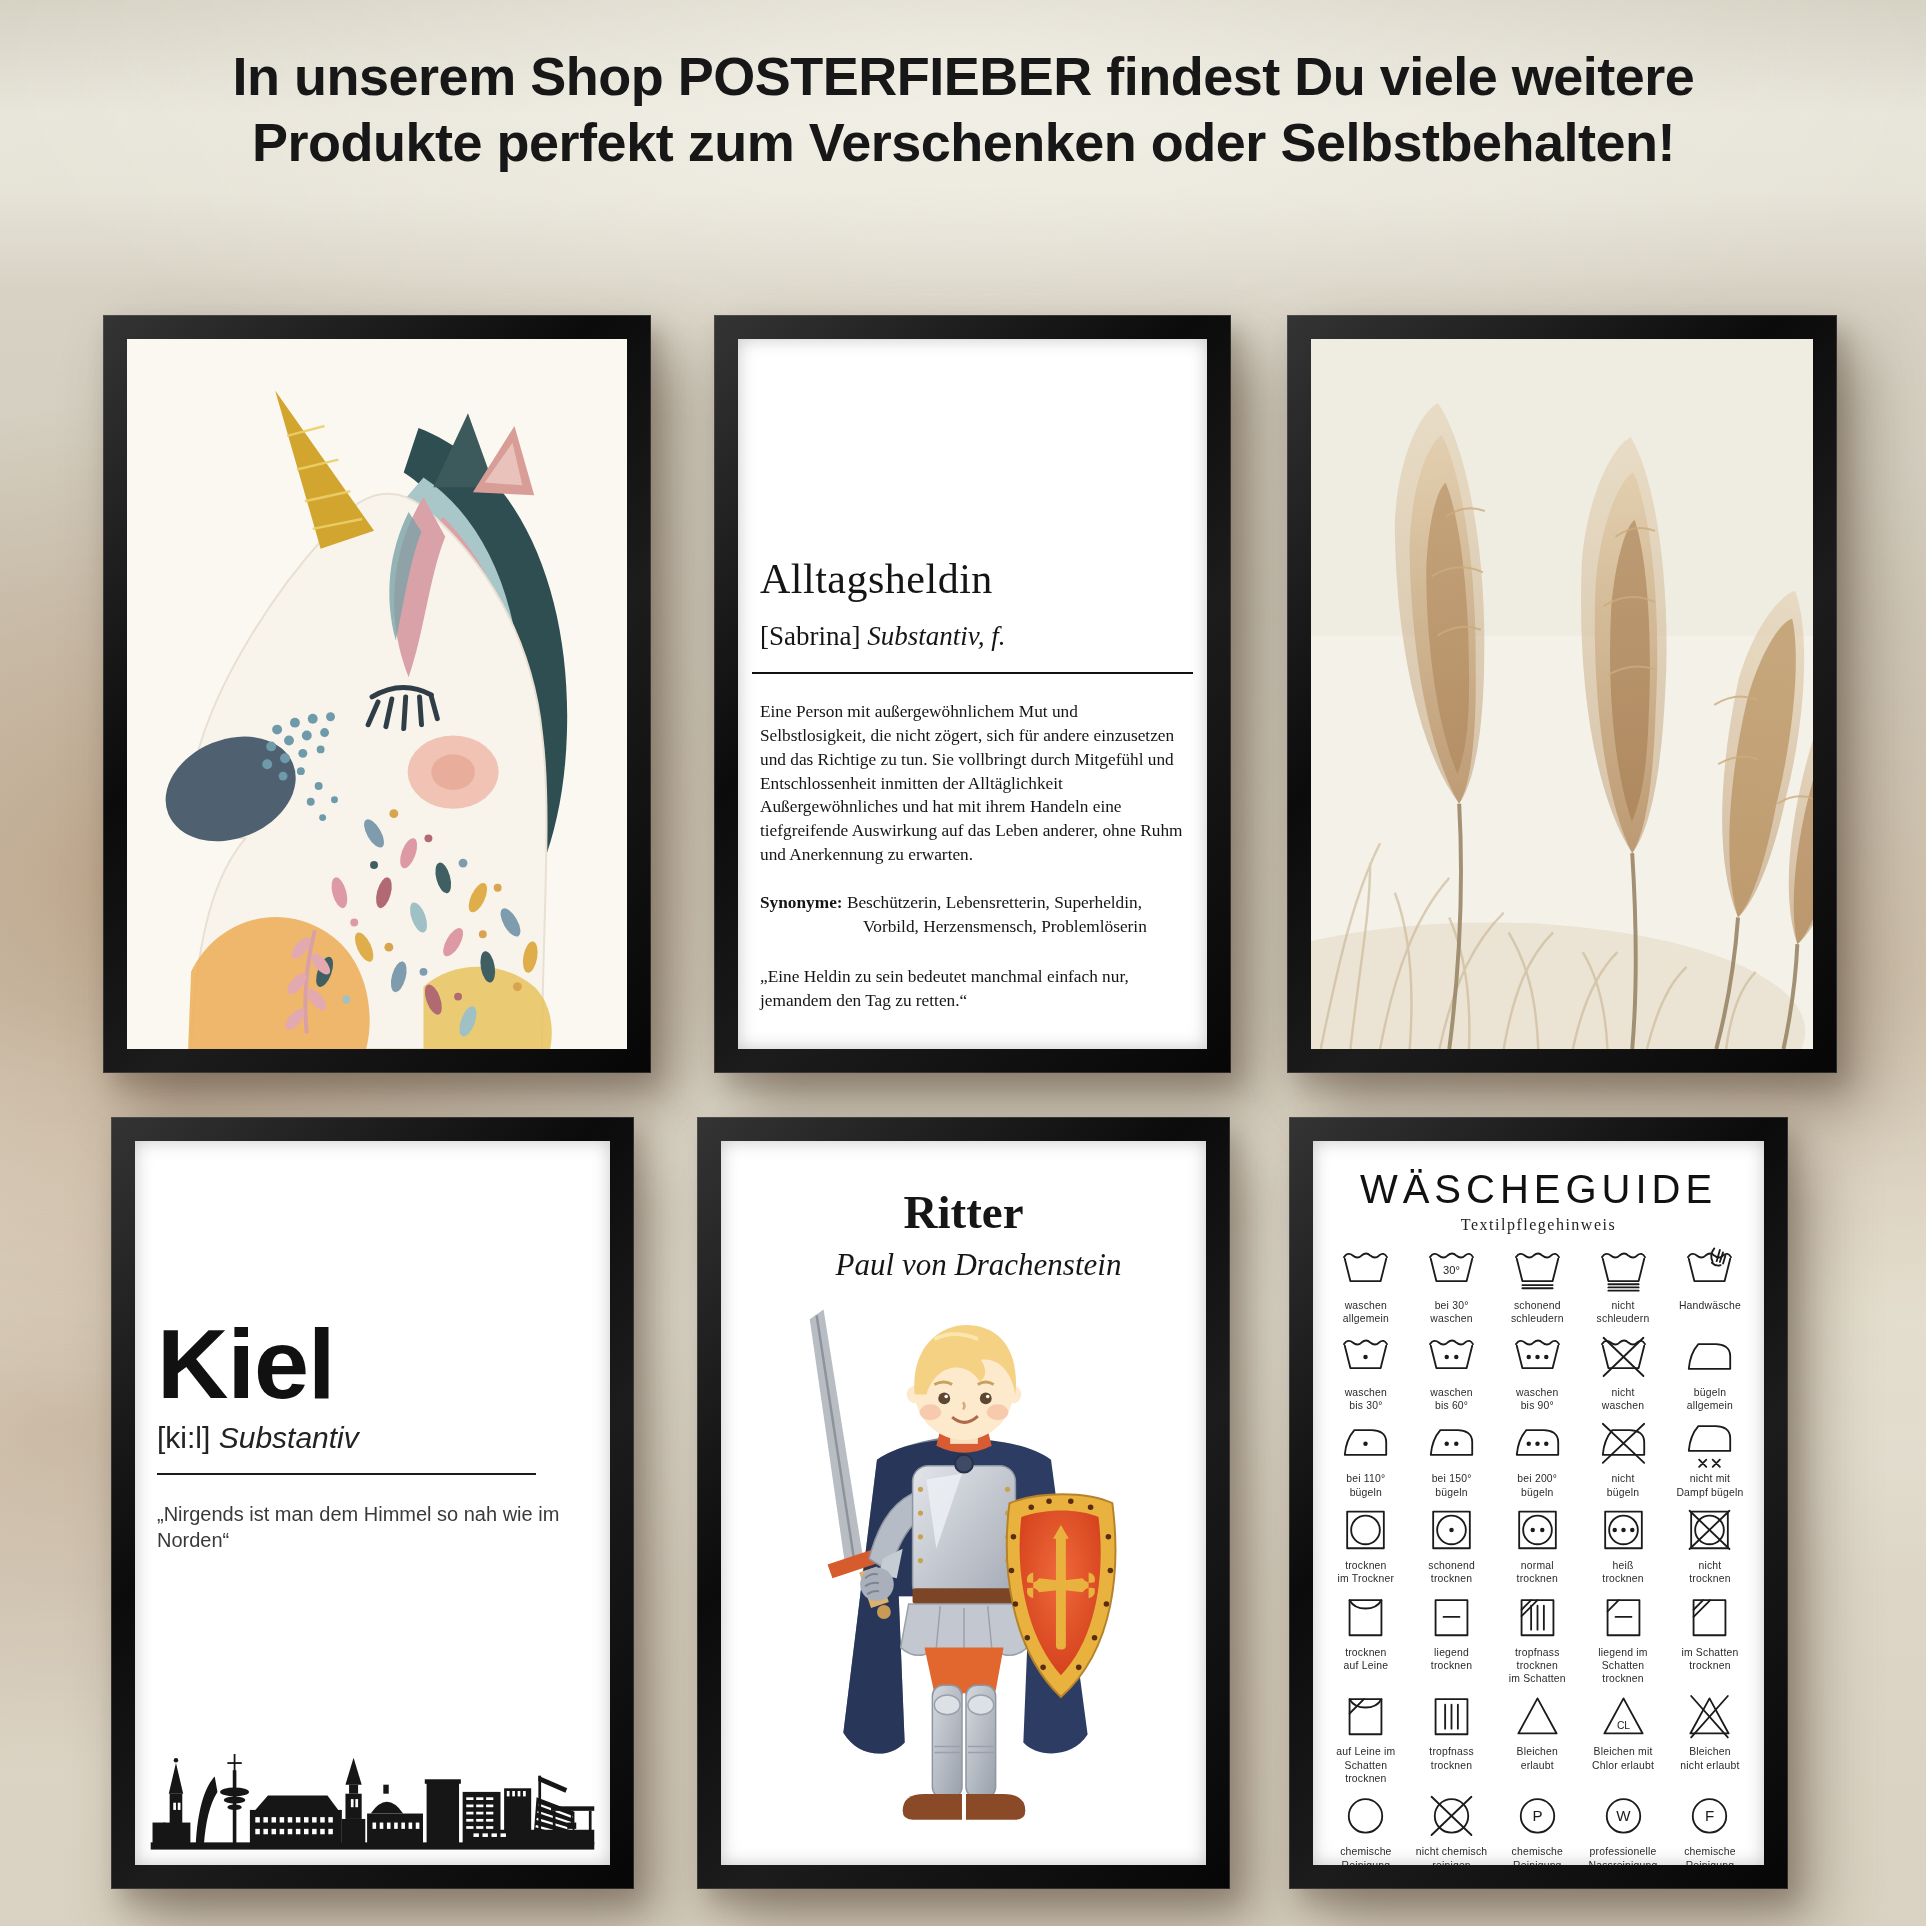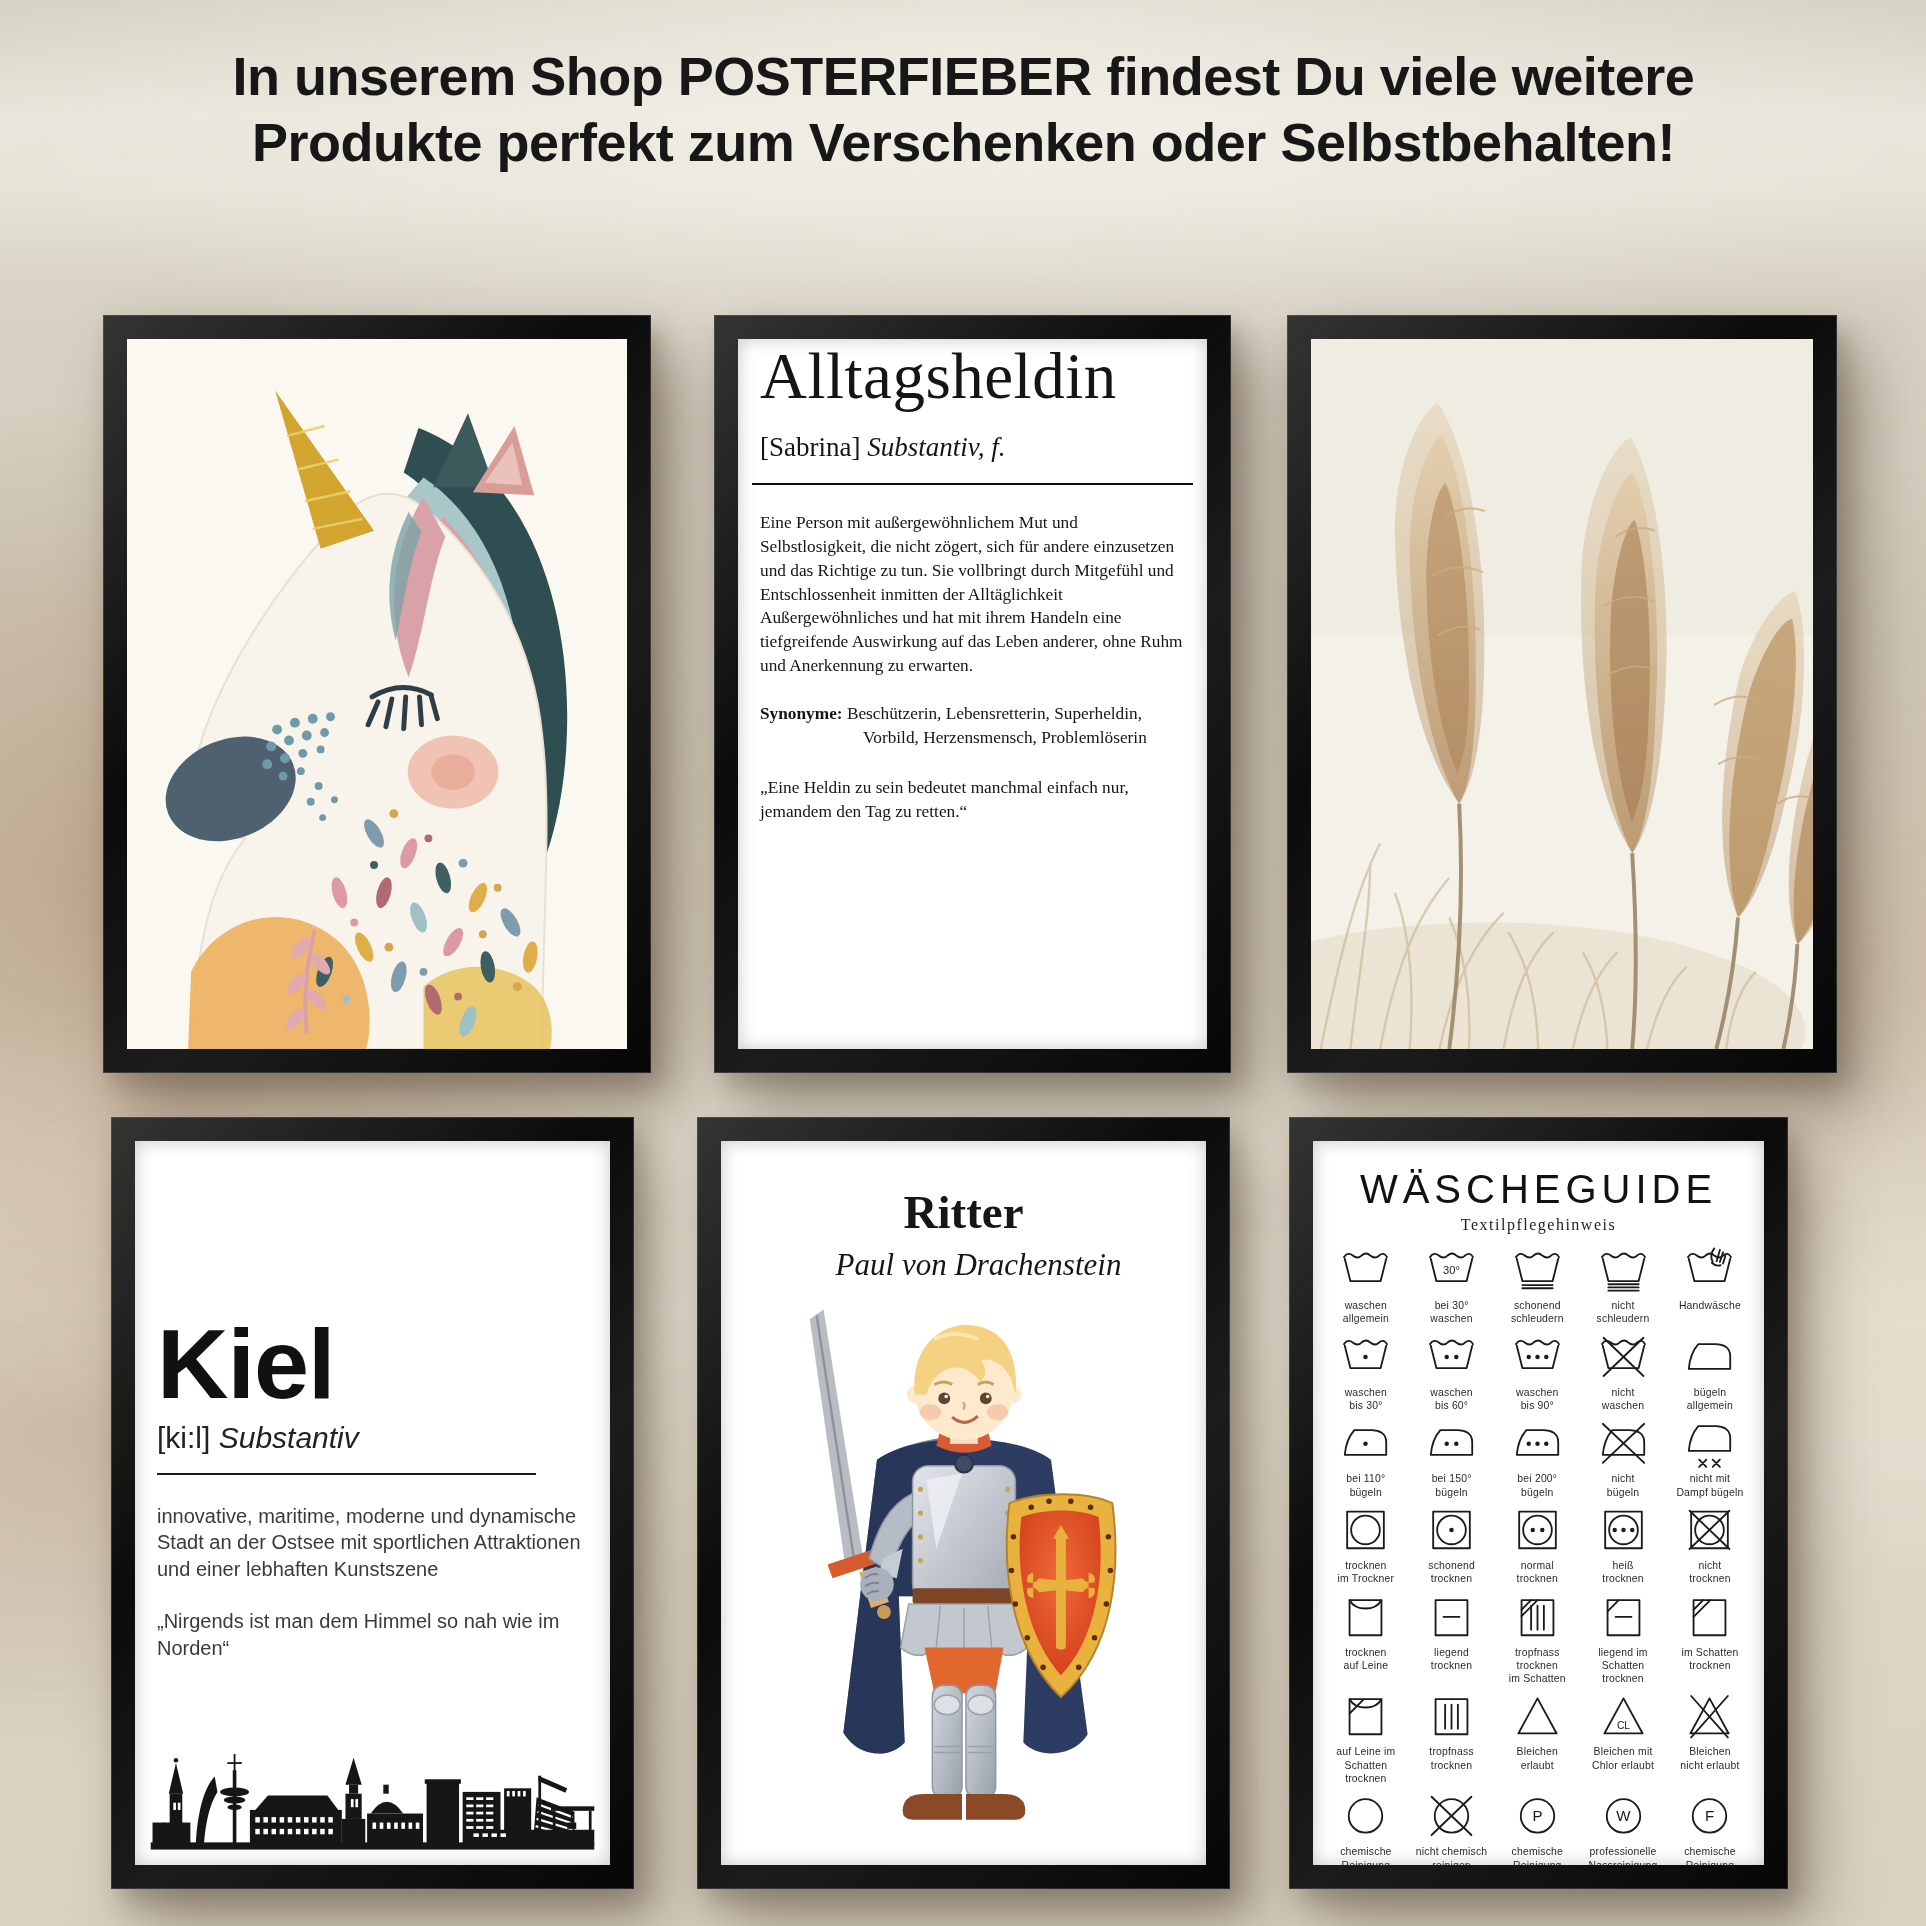--- a/index.html
+++ b/index.html
@@ -26,21 +26,21 @@
   }
   .art{
     position:relative;width:100%;height:100%;background:#ffffff;overflow:hidden;
     box-shadow: inset 0 0 18px rgba(0,0,0,.22);
     box-sizing:border-box;
   }
   .art svg.fill{position:absolute;inset:0;width:100%;height:100%;}
 
   
   .p-heldin{font-family:"Liberation Serif",serif;color:#151515;padding:0 22px;}
-  .p-heldin .title{font-size:65px;letter-spacing:0.5px;}
+  .p-heldin .title{font-size:42px;margin-top:216px;letter-spacing:0.5px;}
   .p-heldin .sub{font-size:27px;margin-top:18px;}
   .p-heldin .sub .it{font-style:italic;}
   .p-heldin .rule{height:2px;background:#111;margin:20px -8px 0 -8px;}
   .p-heldin .body{font-size:17.3px;line-height:1.38;margin-top:26px;text-align:left;}
   .p-heldin .syn{font-size:17.3px;line-height:1.38;margin-top:24px;padding-left:103px;text-indent:-103px;}
   .p-heldin .syn b{font-weight:700;}
   .p-heldin .quote{font-size:17.3px;line-height:1.38;margin-top:26px;}
 
   
   .p-kiel{color:#222;padding:0 22px;}
@@ -266,21 +266,20 @@
       </g>
     </svg>
   </div>
 </div>
 
 <div class="poster" style="left:111px;top:1117px;width:523px;height:772px;">
   <div class="art p-kiel">
     <div class="title">Kiel</div>
     <div class="sub"><span>[ki:l]</span> <span class="it">Substantiv</span></div>
     <div class="rule"></div>
-    <div class="body">innovative, maritime, moderne und dynamische Stadt an der Ostsee mit sportlichen Attraktionen und einer lebhaften Kunstszene</div>
     <div class="quote">„Nirgends ist man dem Himmel so nah wie im Norden“</div>
     <svg class="skyline" viewBox="0 0 492 132" preserveAspectRatio="xMidYMax meet">
       <g fill="#161616">
         <rect x="0" y="118" width="492" height="8"></rect>
         <rect x="2" y="96" width="14" height="24"></rect>
 
         <polygon points="20,64 28,30 36,64"></polygon>
           <circle cx="28" cy="27" r="2.5"></circle>
         <rect x="21" y="64" width="14" height="56"></rect>
         <rect x="14" y="96" width="30" height="24"></rect>

